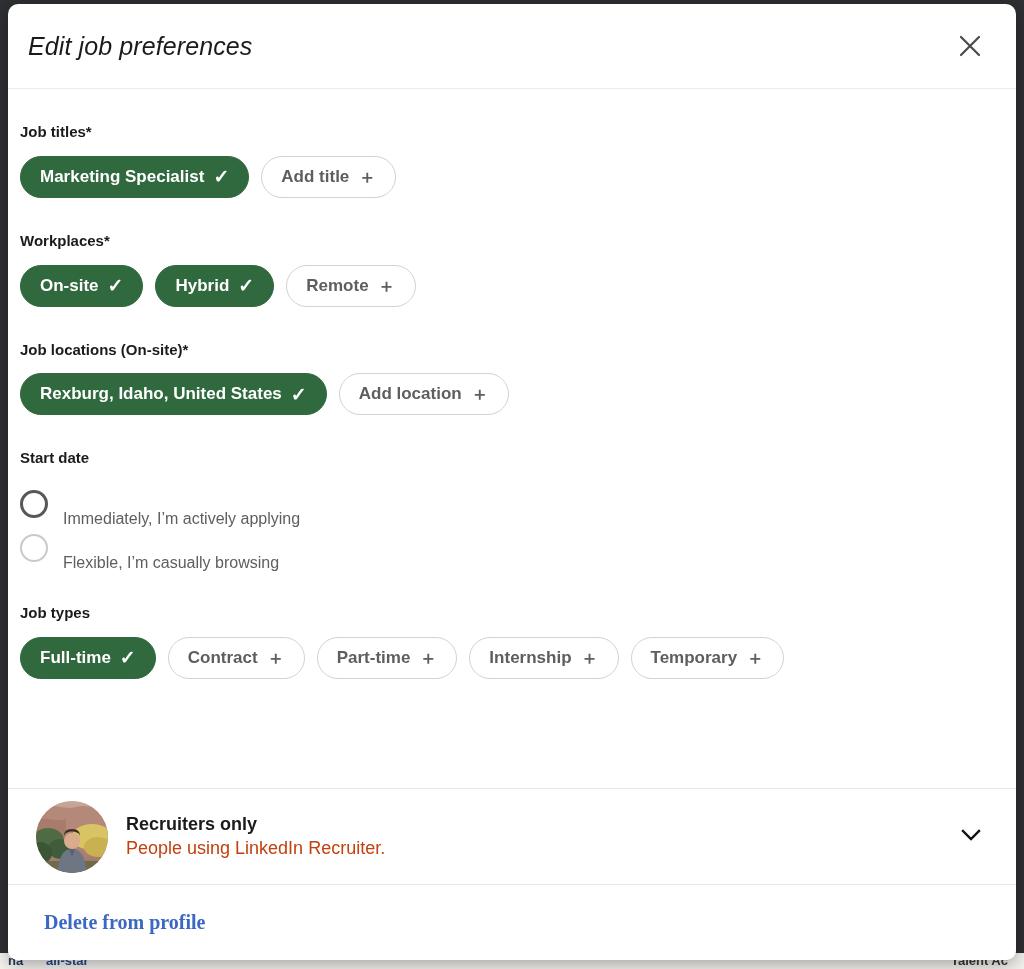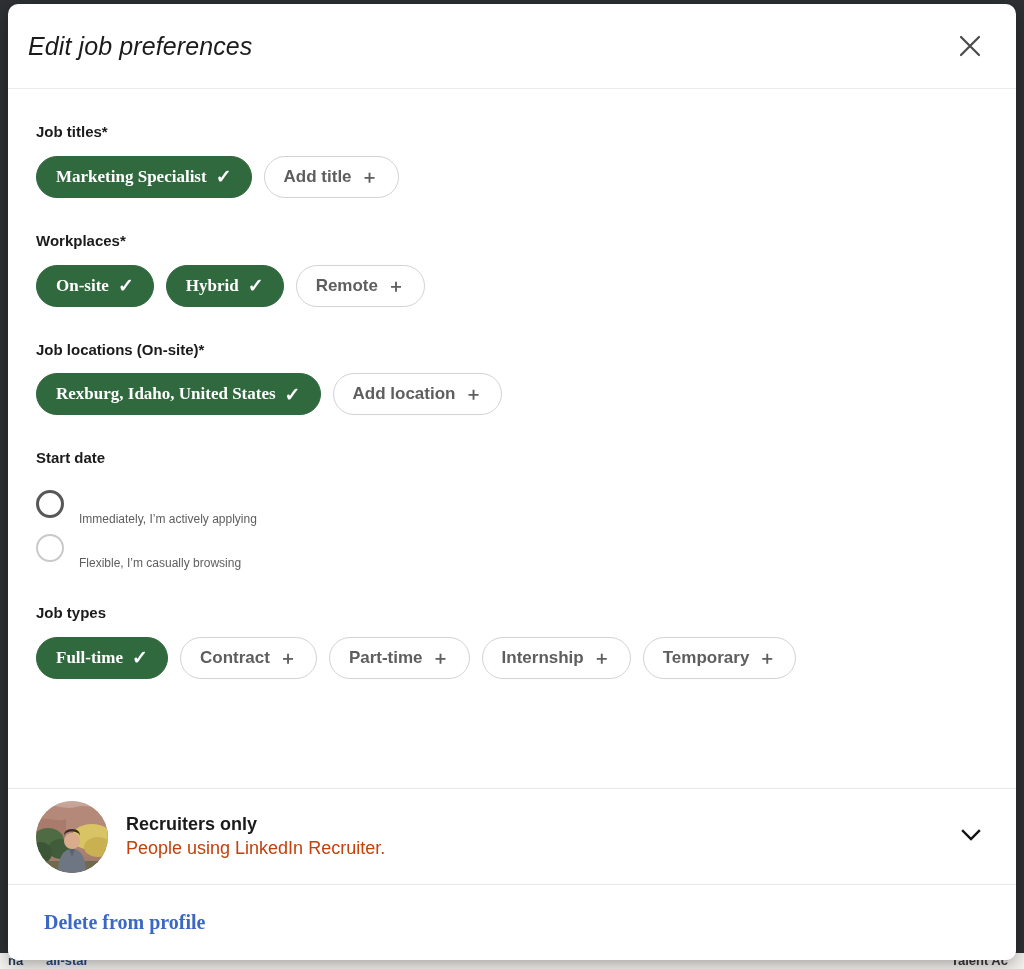--- a/index.html
+++ b/index.html
@@ -94,21 +94,21 @@
     align-items: center;
     justify-content: center;
   }
   .close-btn svg { display: block; }
 
   
   .modal-body {
     flex: 1 1 auto;
     position: relative;
     overflow: hidden;
-    padding: 34px 28px 0 28px;
+    padding: 34px 28px 0 12px;
   }
 
   .field-group { margin-bottom: 34px; }
   .field-group:last-child { margin-bottom: 0; }
 
   .field-label {
     font-size: 15px;
     font-weight: 700;
     color: #1b1b1b;
     margin-bottom: 14px;
@@ -135,21 +135,20 @@
     white-space: nowrap;
     cursor: pointer;
     border: 1px solid transparent;
     background: transparent;
     font-family: inherit;
   }
   .pill.selected {
     background: #31693f;
     color: #ffffff;
     border-color: #31693f;
-    font-family: Liberation Serif, serif;
   }
   .pill.unselected {
     background: #ffffff;
     color: #5e5e5e;
     border: 1px solid #d3d3d3;
     font-weight: 600;
   }
   .pill-glyph {
     font-size: 18px;
     line-height: 1;
@@ -168,21 +167,21 @@
   .radio-circle {
     flex: 0 0 auto;
     width: 28px;
     height: 28px;
     border-radius: 50%;
     border: 2px solid #c9c9c9;
     background: #fff;
   }
   .radio-circle.emph { border: 3px solid #585858; }
   .radio-label {
-    font-size: 12px;
+    font-size: 16px;
     color: #5e5e5e;
     font-weight: 400;
     margin-top: 29px;
   }
 
   
   .visibility-panel {
     flex: 0 0 auto;
     height: 96px;
     border-top: 1px solid #e8e8e8;

